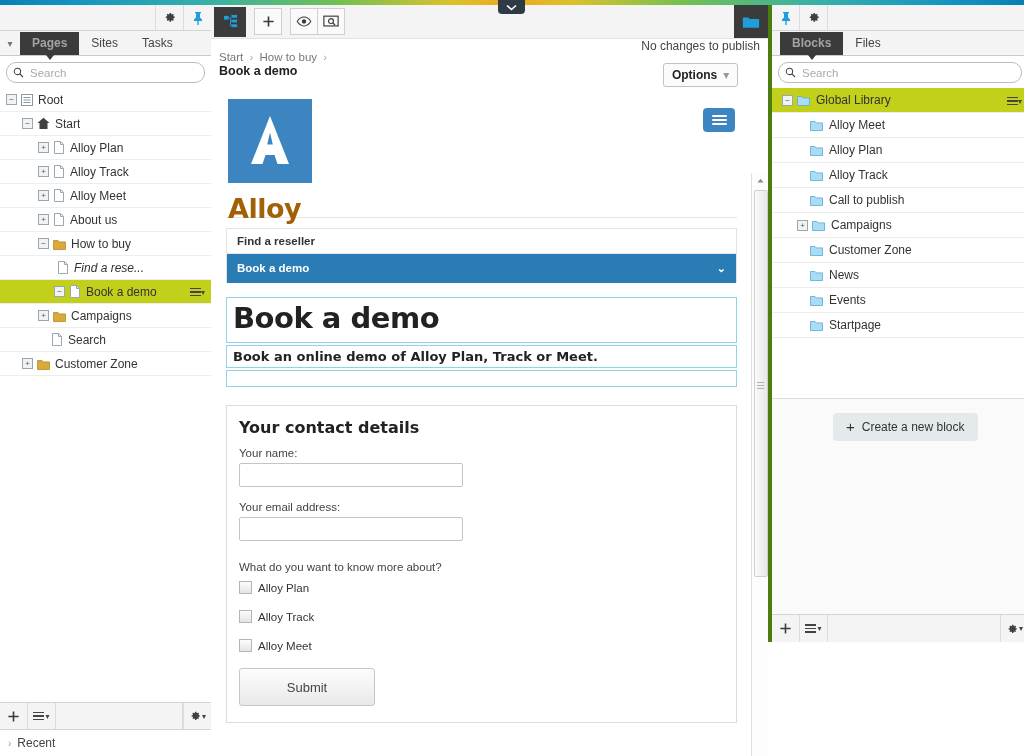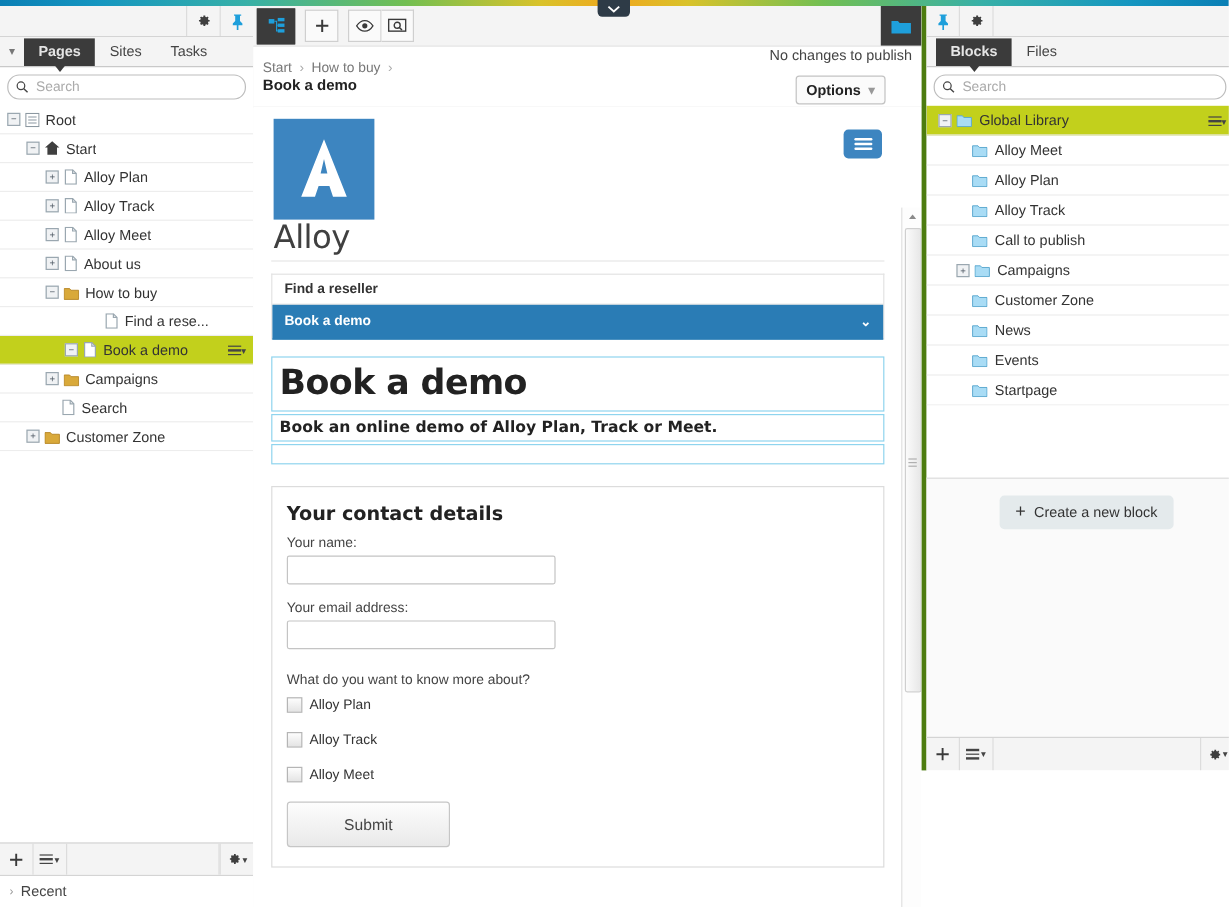--- a/index.html
+++ b/index.html
@@ -45,21 +45,21 @@
     display:flex;align-items:flex-end;position:relative;
   }
   .lp-tabs .caret-col{
     width:20px;display:flex;align-items:center;justify-content:center;
     height:24px;color:#777;font-size:10px;
   }
   .tab{
     padding:4px 12px 5px 12px;font-size:12px;color:#444;cursor:pointer;
     position:relative;
   }
-  .tab.active{background:#3b3b3b;color:#e5e5e5;font-weight:bold;}
+  .tab.active{background:#3b3b3b;color:#a3a3a3;font-weight:bold;}
   .tab.active:after{
     content:"";position:absolute;left:50%;margin-left:-4px;bottom:-5px;
     border-left:4px solid transparent;border-right:4px solid transparent;
     border-top:5px solid #3b3b3b;
   }
   .search-wrap{padding:6px 6px 5px 6px;background:#fff;}
   .search-box{
     position:relative;height:19px;border:1px solid #bdbdbd;border-radius:10px;
     background:#fff;display:flex;align-items:center;padding-left:6px;
   }
@@ -164,23 +164,23 @@
     position:relative;height:128px;border-bottom:1px solid #e6e6e6;
     margin:0 2px;
   }
   .logo{position:absolute;left:2px;top:10px;width:84px;}
   .logo-sq{
     width:84px;height:84px;background:#3d85c0;
     display:flex;align-items:center;justify-content:center;
   }
   .logo-sq svg{display:block;}
   .logo-word{
-    font-family:"DejaVu Sans",sans-serif;font-weight:normal;
-    font-size:27px;letter-spacing:-0.5px;color:#404040;
-    line-height:30px;margin-top:1px;
+    font-family:"DejaVu Sans",sans-serif;font-weight:bold;
+    font-size:27px;letter-spacing:-0.5px;color:#a16207;
+    line-height:30px;margin-top:11px;
   }
   .burger{
     position:absolute;right:2px;top:19px;
     width:32px;height:24px;background:#3d85c0;border-radius:4px;
     display:flex;align-items:center;justify-content:center;cursor:pointer;
   }
   .burger .bars{width:15px;}
   .burger .bars i{display:block;height:2px;background:#fff;margin:2px 0;border-radius:1px;}
 
   .nav{margin:10px 2px 0 2px;border:1px solid #e3e3e3;border-bottom:0;}
@@ -419,21 +419,21 @@
         </div>
         <div class="tree-row" style="padding-left: 38px;">
           <span class="exp">−</span>
           <span class="ico">
             <svg width="13" height="12" viewBox="0 0 13 12">
               <path d="M0.5 2.5h4.5l1.2 1.4h6.3v7.6H0.5z" fill="#d9a93a" stroke="#b8892a" stroke-width="0.8"></path>
             </svg>
           </span>
           <span class="lbl">How to buy</span>
         </div>
-        <div class="tree-row" style="padding-left: 74px;">
+        <div class="tree-row" style="padding-left: 44px; font-style: italic;">
           <span class="exp none"></span>
           <span class="ico">
             <svg width="12" height="13" viewBox="0 0 12 13">
               <path d="M1.5 0.5h6l3 3v9h-9z" fill="#ffffff" stroke="#9aa7b0" stroke-width="1"></path>
               <path d="M7.5 0.5v3h3" fill="none" stroke="#9aa7b0" stroke-width="1"></path>
             </svg>
           </span>
           <span class="lbl">Find a rese...</span>
         </div>
         <div class="tree-row selected" style="padding-left: 54px;">

